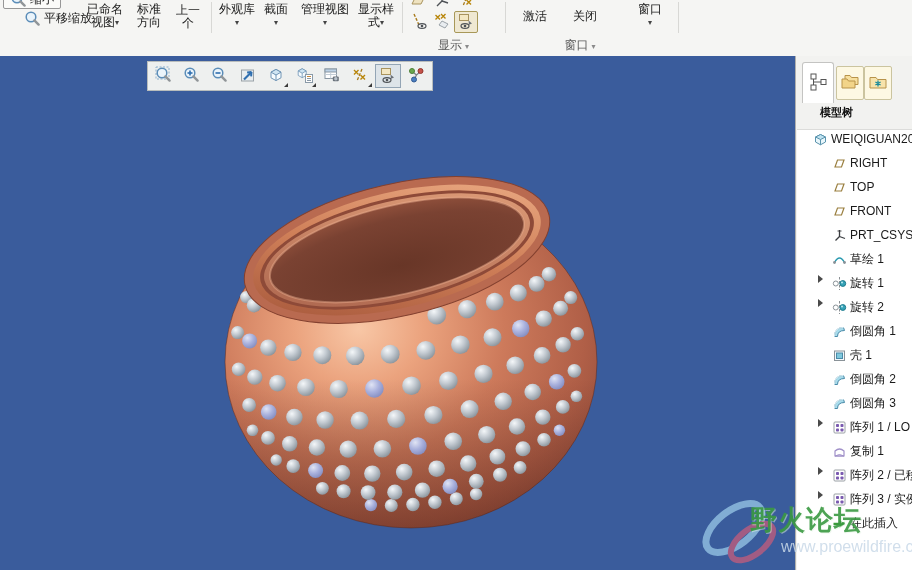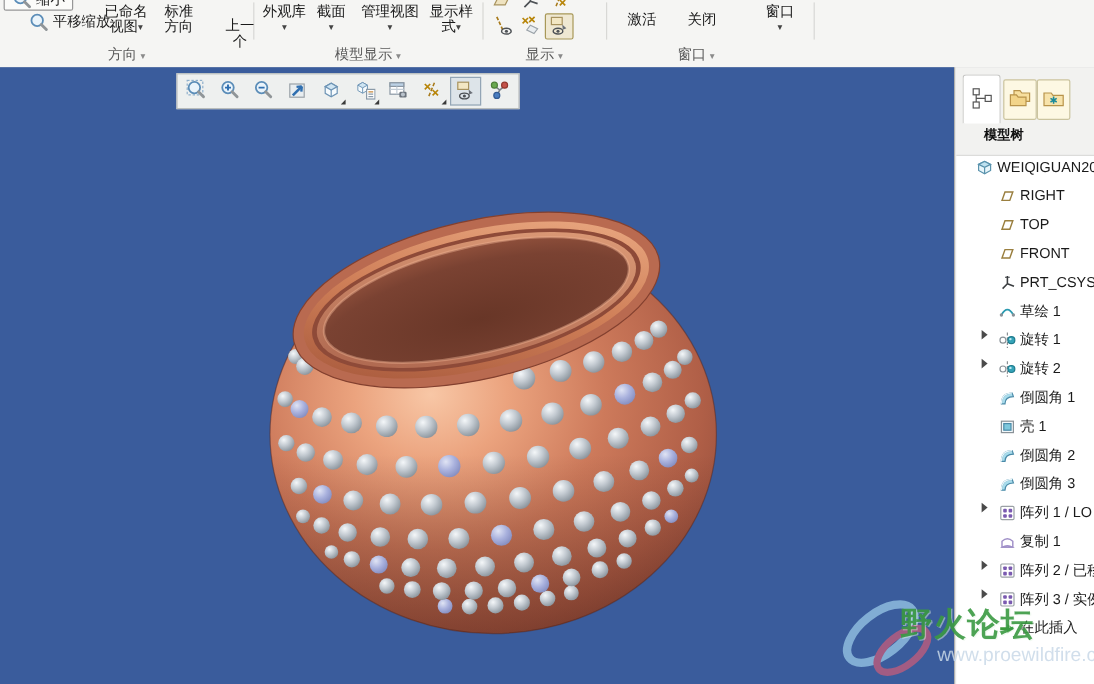--- a/index.html
+++ b/index.html
@@ -48,22 +48,20 @@
 </head>
 <body>
 
 <div id="app">
 
   <div id="ribbon" class="abs">
       <div class="vsep" style="left: 211px;"></div>
       <div class="vsep" style="left: 402px;"></div>
       <div class="vsep" style="left: 505px;"></div>
       <div class="vsep" style="left: 678px;"></div>
-      <div class="glabel" style="left: 0px; width: 211px;"><span>方向</span><span class="caret">▾</span></div>
-      <div class="glabel" style="left: 211px; width: 191px;"><span>模型显示</span><span class="caret">▾</span></div>
       <div class="glabel" style="left: 402px; width: 103px;"><span>显示</span><span class="caret">▾</span></div>
       <div class="glabel" style="left: 505px; width: 150px;"><span>窗口</span><span class="caret">▾</span></div>
       <div class="rbtn bordered" style="left: 3px; top: -11px; width: 56px; height: 18px;">
         <div class="rowline">
           <span class="ic">
             <svg width="16" height="16" viewBox="0 0 16 16">
               <circle cx="7" cy="7" r="4.8" fill="#eaf4fb" stroke="#5b8db8" stroke-width="1.5"></circle>
               <line x1="10.4" y1="10.4" x2="14.6" y2="14.6" stroke="#909598" stroke-width="2.4" stroke-linecap="round"></line>
             </svg>
           </span>
@@ -91,21 +89,21 @@
         </div>
       </div>
       <div class="rbtn" style="left: 128px; top: 1px; width: 42px; height: 30px;">
         <div class="rowline">
           <span>标准</span>
         </div>
         <div class="rowline">
           <span>方向</span>
         </div>
       </div>
-      <div class="rbtn" style="left: 170px; top: 13px; width: 36px; height: 30px; margin-left: 12px;">
+      <div class="rbtn" style="left: 170px; top: 2px; width: 36px; height: 30px;">
         <div class="rowline">
           <span>上一</span>
         </div>
         <div class="rowline">
           <span>个</span>
         </div>
       </div>
       <div class="rbtn" style="left: 214px; top: 1px; width: 46px; height: 30px;">
         <div class="rowline">
           <span>外观库</span>

